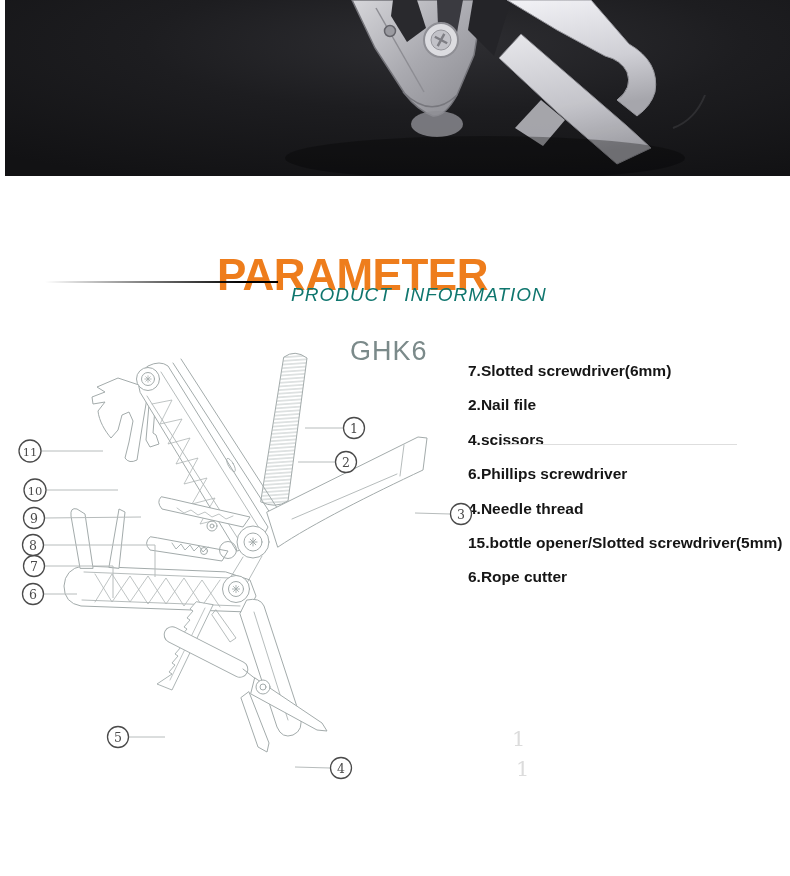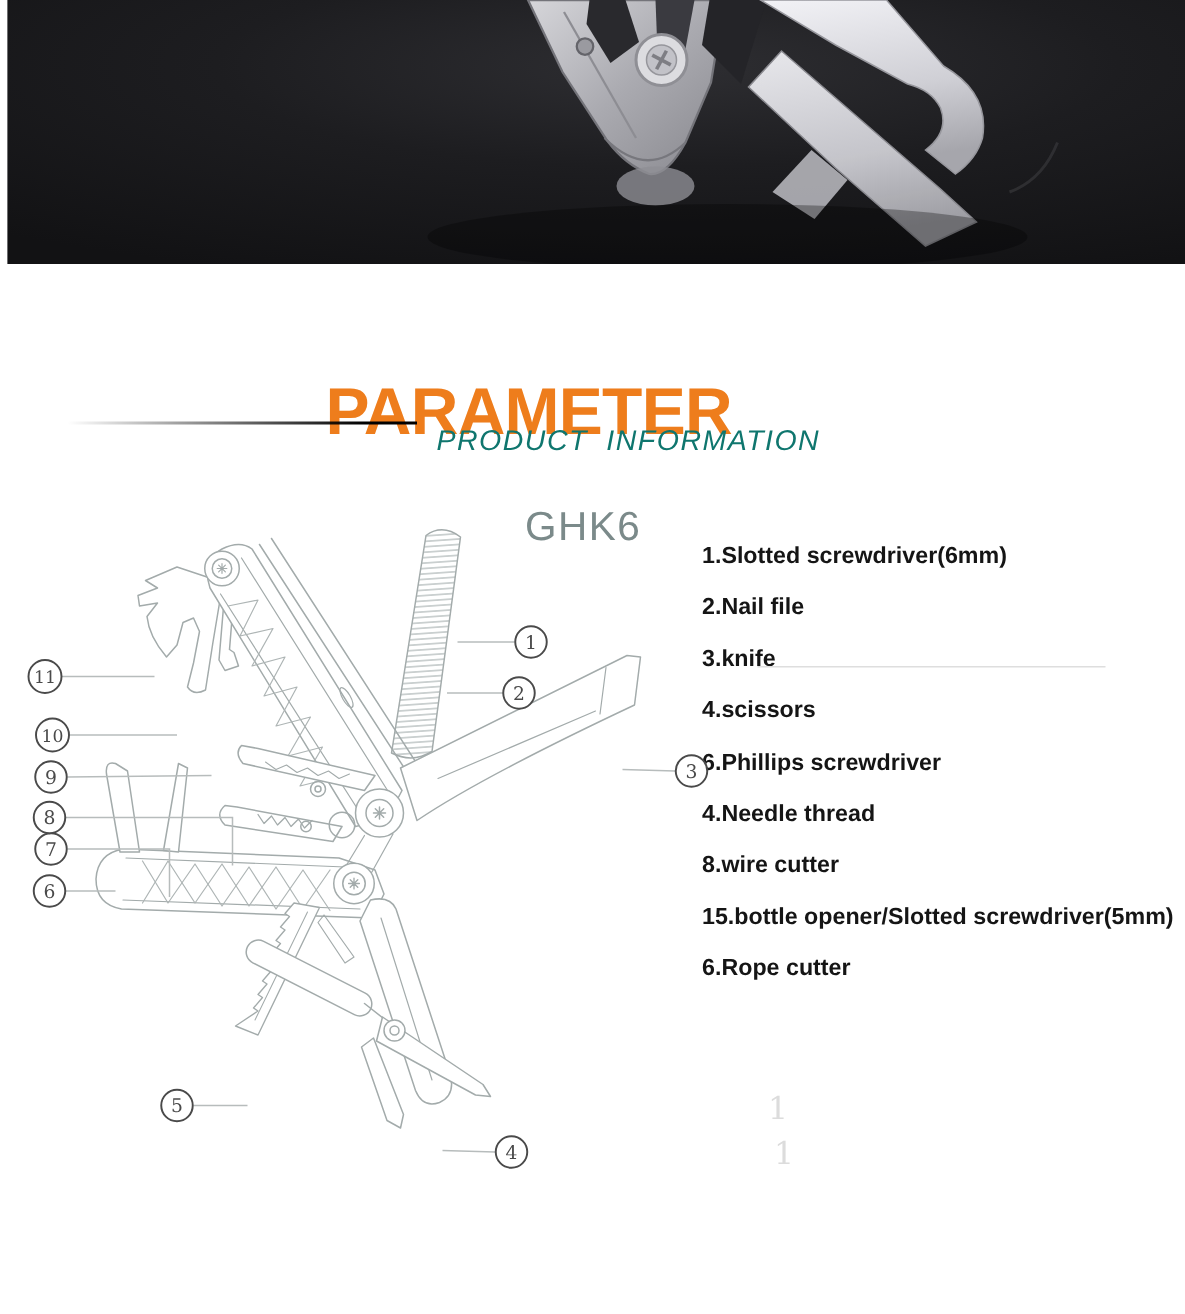--- a/index.html
+++ b/index.html
@@ -87,27 +87,25 @@
     </svg>
   </div>
 
   <h1 class="title">PARAMETER</h1>
   <div class="rule"></div>
   <h2 class="subtitle">PRODUCT INFORMATION</h2>
 
   <div class="model">GHK6</div>
 
   <ul class="features">
-    <li>1.Slotted screwdriver(6mm)</li>
+    <li>7.Slotted screwdriver(6mm)</li>
     <li>2.Nail file</li>
-    <li>3.knife</li>
     <li>4.scissors</li>
     <li>6.Phillips screwdriver</li>
     <li>4.Needle thread</li>
-    <li>8.wire cutter</li>
     <li>15.bottle opener/Slotted screwdriver(5mm)</li>
     <li>6.Rope cutter</li>
   </ul>
 
   <div class="knife-underline"></div>
   <div class="ghost g1">1</div>
   <div class="ghost g2">1</div>
 
   <svg class="diagram" width="480" height="460" viewBox="0 345 480 460">
     <defs>

